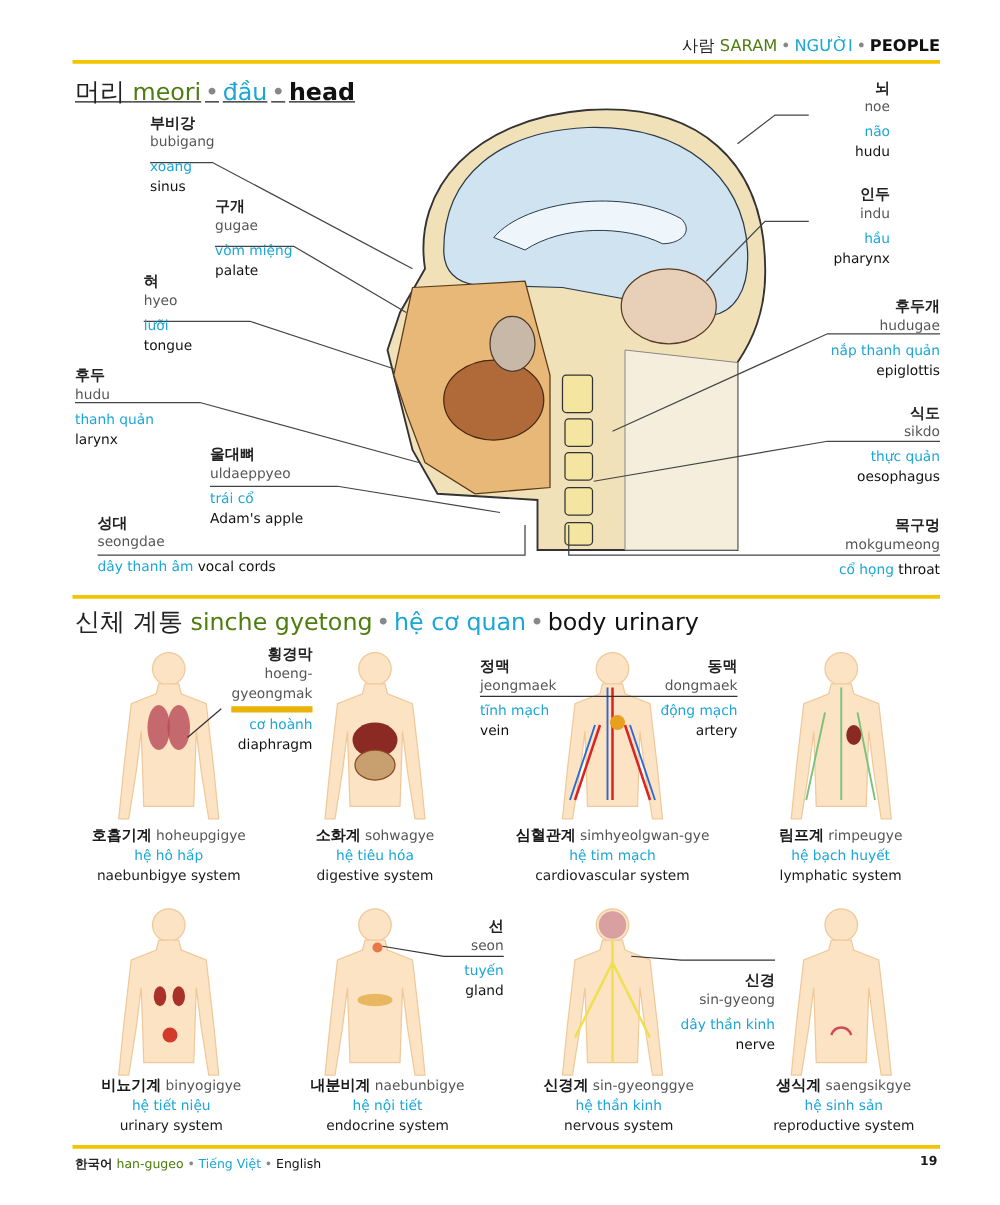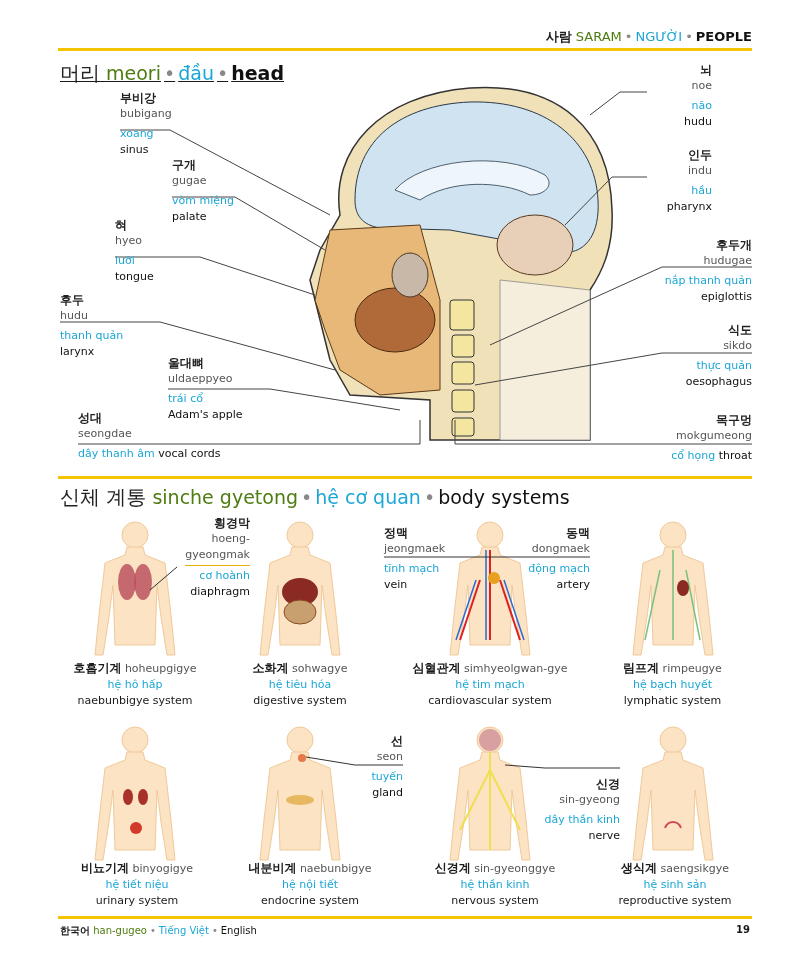--- a/index.html
+++ b/index.html
@@ -11,38 +11,38 @@
   .kr { font-weight:bold; color:#222; }
   .rom { color:#4d7c0f; }
   .vi { color:#1ba6d6; }
   .en { color:#111; }
   .dot { color:#888; padding:0 3px; }
   .title { font-size:19px; white-space:nowrap; }
   .title .kr { font-size:20px; font-weight:normal; }
   .title .en { font-weight:bold; }
   .label { position:absolute; font-size:11px; line-height:16px; white-space:nowrap; }
   .label .k { font-size:12px; font-weight:bold; color:#222; display:block; }
-  .label .r { color:#555; display:block; padding-bottom:2px; border-bottom:1px solid #eab308; margin-bottom:2px; }
+  .label .r { color:#555; display:block; padding-bottom:2px; border-bottom:5px solid #eab308; margin-bottom:2px; }
   .label .v { color:#1ba6d6; display:block; }
   .label .e { color:#111; display:block; }
   .label.right { text-align:right; }
   .label.inline .v, .label.inline .e { display:inline; }
   .sys { position:absolute; font-size:11px; line-height:16px; text-align:center; white-space:nowrap; }
   .sys .k { font-weight:bold; font-size:12px; }
   .sys .r { color:#555; }
   .sys .v { color:#1ba6d6; display:block; }
   .sys .e { display:block; }
   svg { position:absolute; overflow:visible; }
   .footer { font-size:10px; white-space:nowrap; }
 </style>
 </head>
 <body>
 
 <div class="abs hdr" style="right:48px; top:28px;">
-  <span class="kr" style="font-weight:bold">사람</span>
+  <span class="kr" style="font-weight:normal">사람</span>
   <span class="rom">SARAM</span><span class="dot">•</span><span class="vi">NGƯỜI</span><span class="dot">•</span><span class="en" style="font-weight:bold">PEOPLE</span>
 </div>
 <div class="rule" style="left:58px; right:48px; top:48px;"></div>
 
 <div class="abs title" style="left:60px; top:60px;text-decoration:underline;">
   <span class="kr">머리</span>
   <span class="rom">meori</span><span class="dot">•</span><span class="vi">đầu</span><span class="dot">•</span><span class="en">head</span>
 </div>
 
 <svg width="800" height="480" style="left:0; top:0;">
@@ -150,21 +150,21 @@
   <span class="k">목구멍</span>
   <span class="r" style="border:none">mokgumeong</span>
   <span class="v">cổ họng</span>
   <span class="e">throat</span>
 </div>
 
 <div class="rule" style="left:58px; right:48px; top:476px;"></div>
 
 <div class="abs title" style="left:60px; top:484px;">
   <span class="kr">신체 계통</span>
-  <span class="rom">sinche gyetong</span><span class="dot">•</span><span class="vi">hệ cơ quan</span><span class="dot">•</span><span class="en" style="font-weight:normal">body systems</span>
+  <span class="rom">sinche gyetong</span><span class="dot">•</span><span class="vi">hệ cơ quan</span><span class="dot">•</span><span class="en" style="font-weight:normal">body urinary</span>
 </div>
 
 <svg width="800" height="964" style="left:0; top:0;">
   <defs>
     <g id="body">
       <circle cx="0" cy="0" r="13" fill="#fbe3c4" stroke="#f0c99a"></circle>
       <path d="M-8,12 L8,12 L10,20 L30,28 L36,80 L40,120 L32,120 L26,82 L22,50 L20,110 L-20,110 L-22,50 L-26,82 L-32,120 L-40,120 L-36,80 L-30,28 L-10,20 Z" fill="#fbe3c4" stroke="#f0c99a"></path>
     </g>
   </defs>
 

